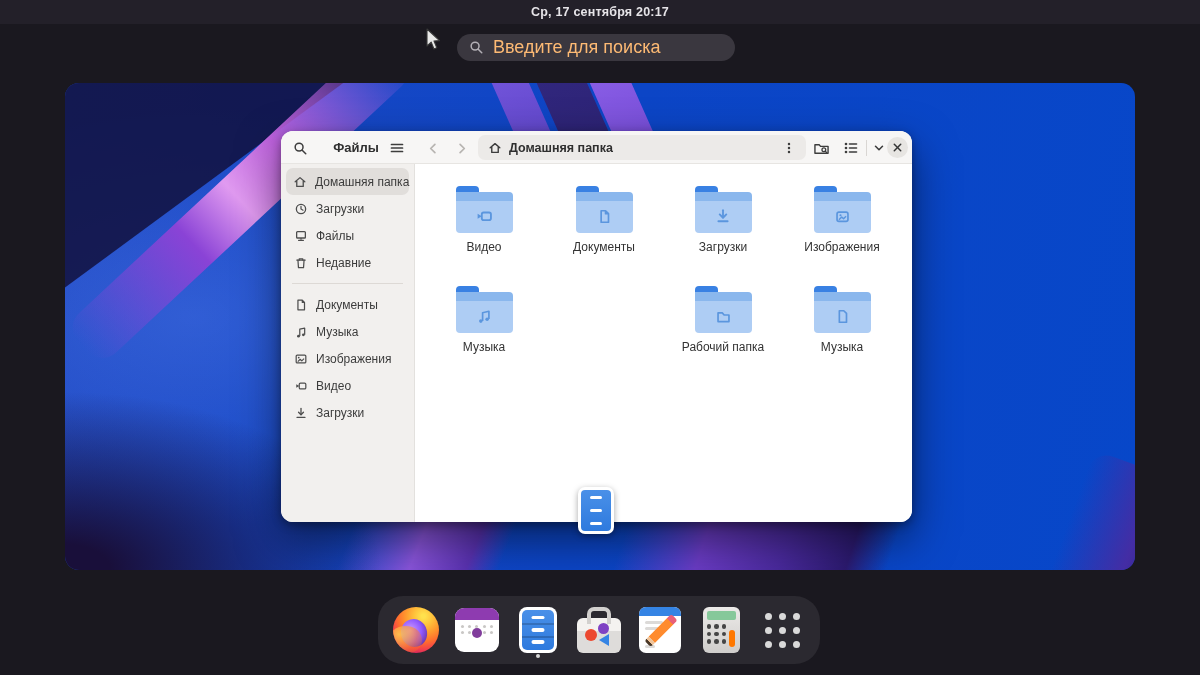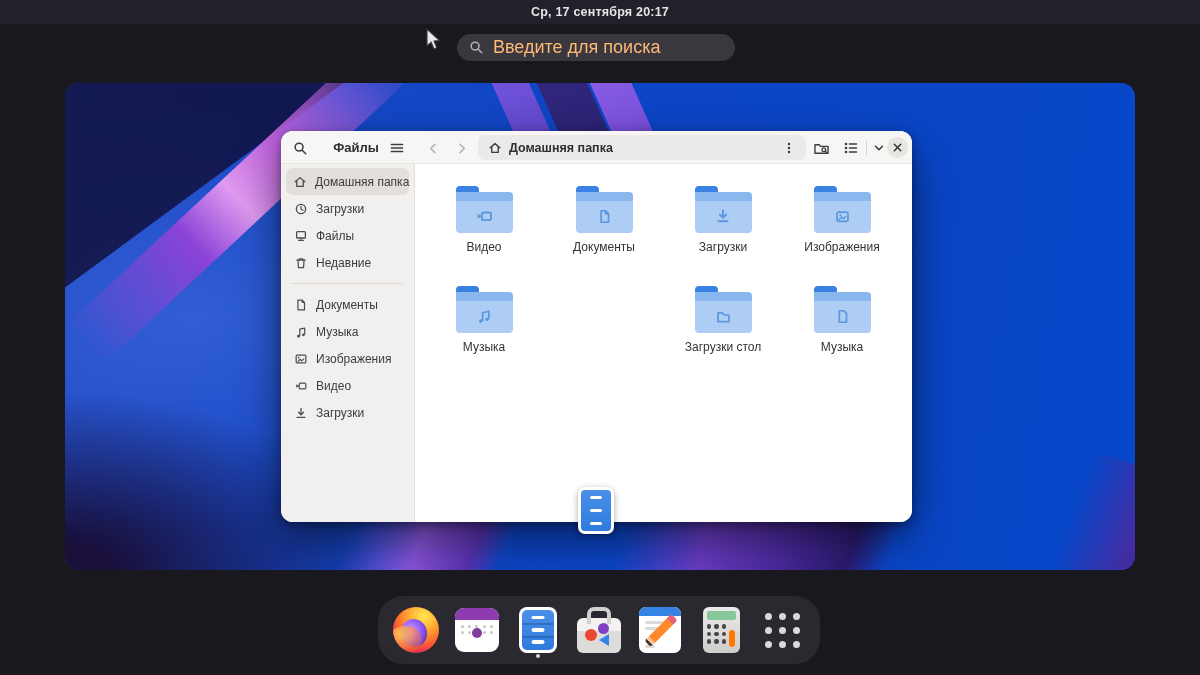--- a/index.html
+++ b/index.html
@@ -408,21 +408,21 @@
         <div class="folder-icon">
             <div class="tab"></div>
             <div class="band2"></div>
             <div class="fbody"></div>
           <div class="glyph">
               <svg viewBox="0 0 20 20" width="21" height="21">
                 <path d="M4.8 14.8 V6.6 h4 l1.8 2 h4.6 v6.2 z" fill="none" stroke="currentColor" stroke-width="1.6" stroke-linejoin="round"></path>
               </svg>
             </div>
         </div>
-        <div class="flabel">Загрузки стол</div>
+        <div class="flabel">Рабочий папка</div>
       </div>
       <div class="fcell r2 c4">
         <div class="folder-icon">
             <div class="tab"></div>
             <div class="band2"></div>
             <div class="fbody"></div>
           <div class="glyph">
               <svg viewBox="0 0 20 20" width="21" height="21">
                 <path d="M7 4.5 h4.2 l2.6 2.6 v8.4 H7 z" fill="none" stroke="currentColor" stroke-width="1.6" stroke-linejoin="round"></path>
               </svg>

